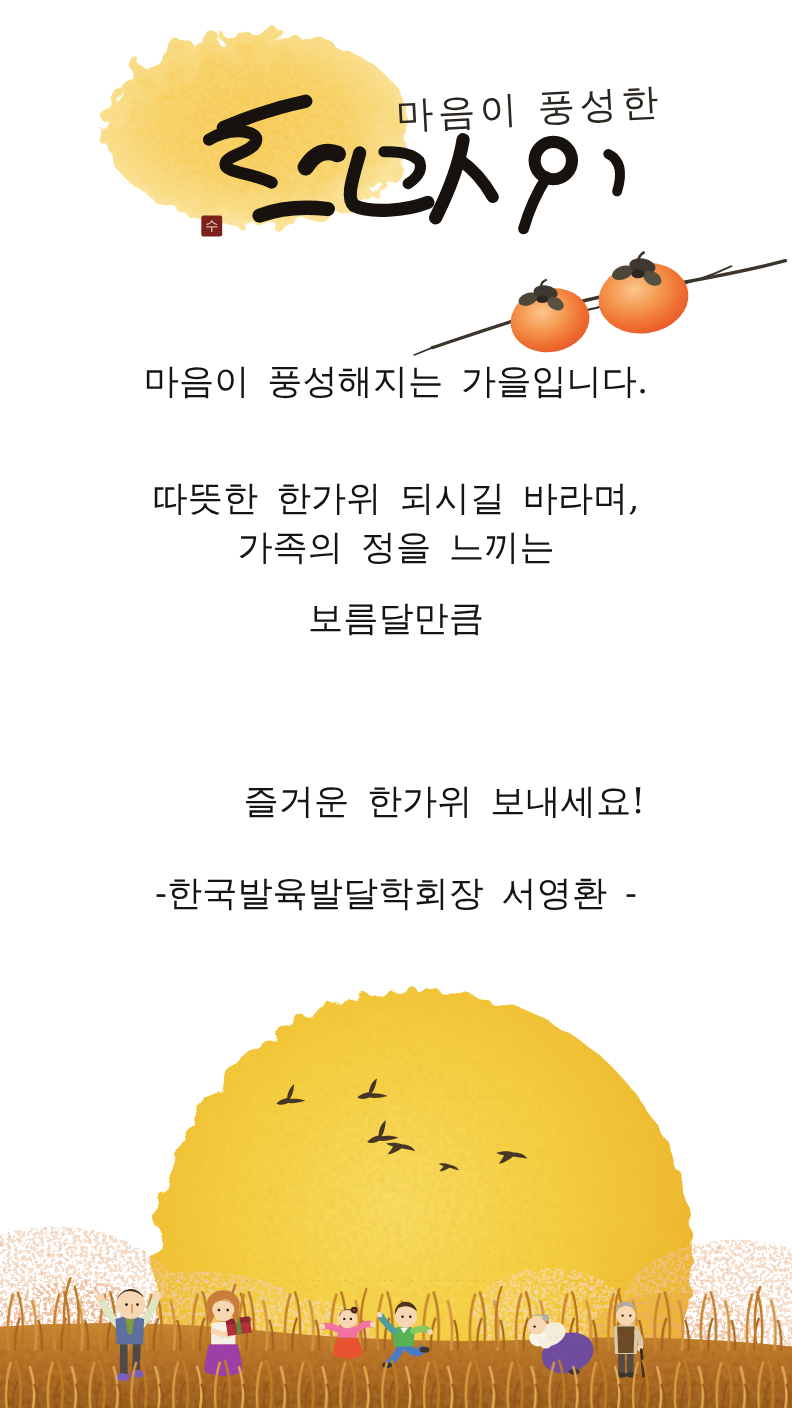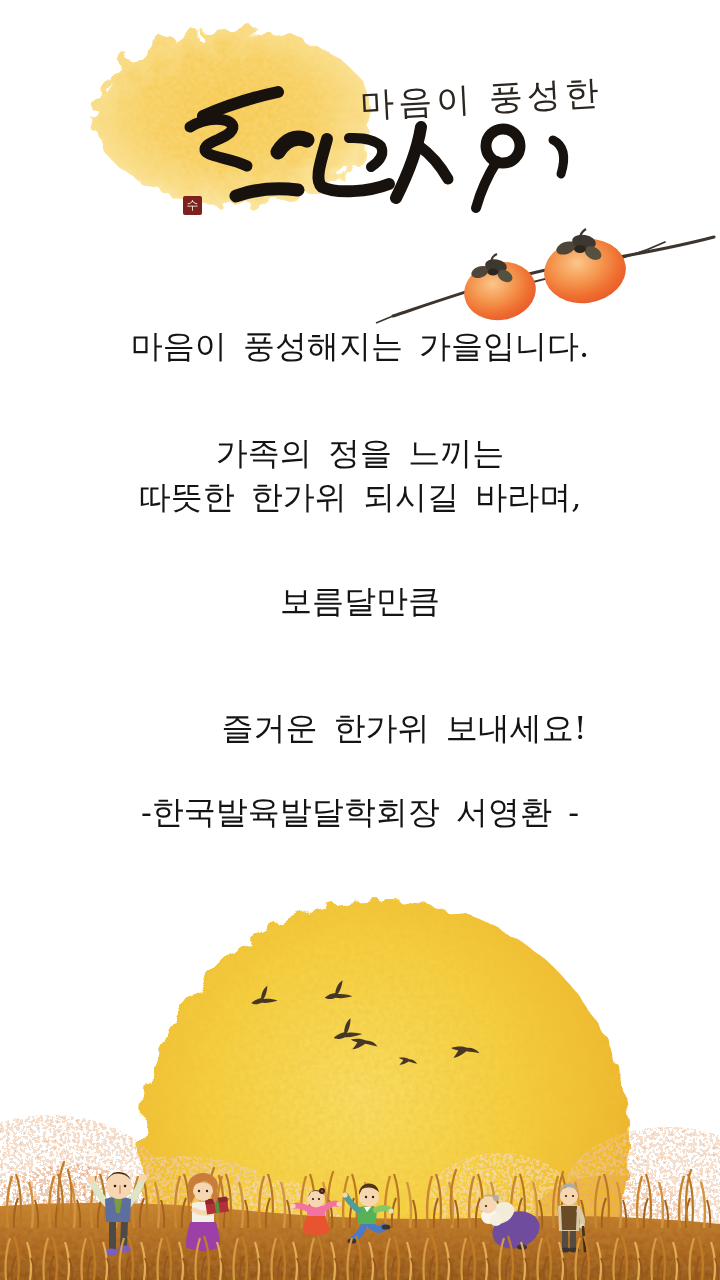--- a/index.html
+++ b/index.html
@@ -8,21 +8,21 @@
   .layer{position:absolute;left:0;}
   #header-art{top:0;}
   #bottom-art{top:860px;}
   .seal{position:absolute;left:183px;top:196px;width:19px;height:19px;background:#7D211E;
         border-radius:2px;display:flex;align-items:center;justify-content:center;}
   .seal span{color:#F3EBDC;font-size:12px;line-height:19px;font-family:"DejaVu Serif",serif;}
   .msg{position:absolute;left:0;width:720px;text-align:center;color:#141414;
        font-size:32px;line-height:44px;word-spacing:6px;letter-spacing:0px;}
   .l1{top:324px;}
   .b2{top:431px;}
-  .b3{top:582px;font-family:Liberation Mono, monospace;}
+  .b3{top:540px;}
   .l6{top:706px;margin-left:44px;}
   .sig{top:790px;}
 </style>
 </head>
 <body>
 
 <div class="stage">
 
   <svg id="header-art" class="layer" width="720" height="340" viewBox="0 0 720 340">
     <defs>
@@ -91,22 +91,22 @@
       <path d="M492,264 Q490,257 497,254" stroke="#3B352D" stroke-width="2" fill="none"></path>
     </g>
   </svg>
 
   <div class="seal">
     <span>수</span>
   </div>
 
   <div class="msg l1">마음이 풍성해지는 가을입니다.</div>
   <div class="msg b2">
+    <div>따뜻한 한가위 되시길 바라며,</div>
     <div>가족의 정을 느끼는</div>
-    <div>따뜻한 한가위 되시길 바라며,</div>
   </div>
   <div class="msg b3">
     <div>보름달만큼</div>
   </div>
   <div class="msg l6">즐거운 한가위 보내세요!</div>
   <div class="msg sig">-한국발육발달학회장 서영환 -</div>
 
   <svg id="bottom-art" class="layer" width="720" height="420" viewBox="0 860 720 420">
     <defs>
       <radialGradient id="moonGrad" cx="45%" cy="40%" r="62%">

